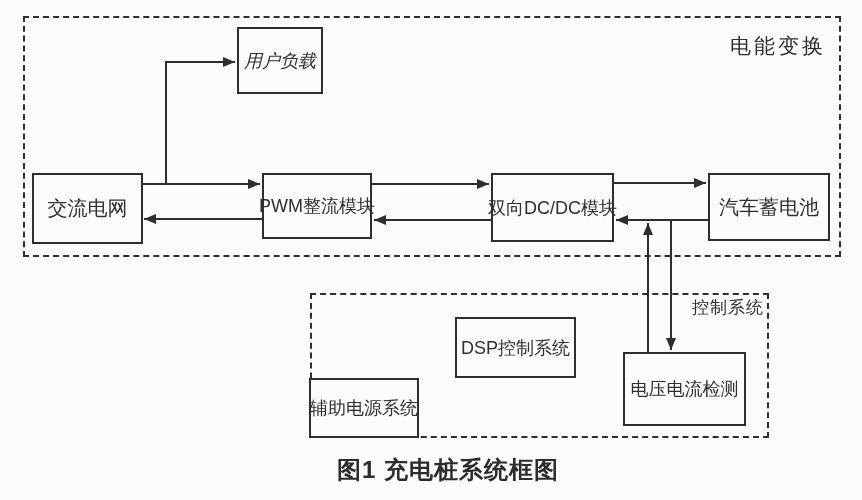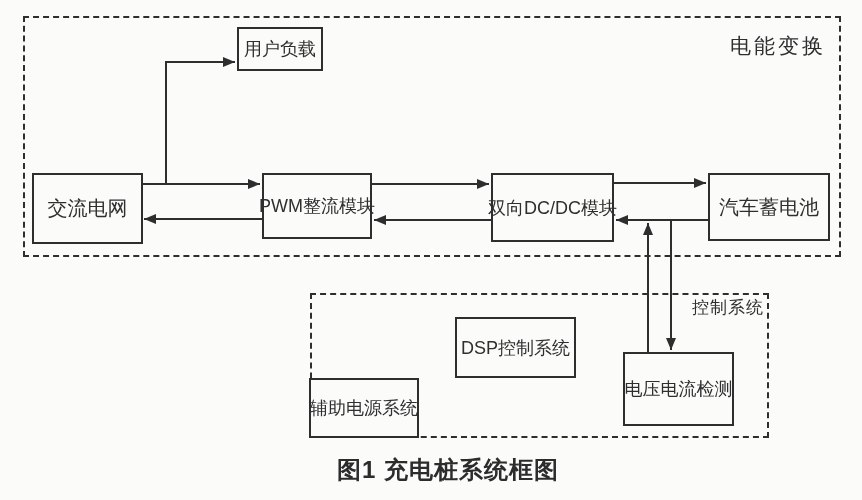--- a/index.html
+++ b/index.html
@@ -57,28 +57,28 @@
     position:absolute;
     left:322px;top:454px;
     font-size:24px;
     font-weight:bold;
     letter-spacing:1px;
     color:#2c2c2c;
     white-space:nowrap;
     margin-left:15px;
   }
   
-  .n-user-load {left:237px;top:27px; width:86px; height:44px;}
+  .n-user-load {left:237px;top:27px; width:86px; height:67px;font-style:italic;}
   .n-ac-grid   {left:32px; top:173px;width:111px;height:71px;font-size:20px;}
   .n-pwm       {left:262px;top:173px;width:110px;height:66px;}
   .n-dcdc      {left:491px;top:173px;width:123px;height:69px;}
   .n-battery   {left:708px;top:173px;width:122px;height:68px;font-size:20px;}
   .n-dsp       {left:455px;top:317px;width:121px;height:61px;}
   .n-aux       {left:309px;top:378px;width:110px;height:60px;}
-  .n-detect    {left:623px;top:352px;width:111px;height:74px;}
+  .n-detect    {left:623px;top:352px;width:123px;height:74px;}
   .g-power     {left:23px; top:16px; width:818px;height:241px;}
   .g-control   {left:310px;top:293px;width:459px;height:145px;}
 </style>
 </head>
 <body>
 
 <div class="stage">
 
   <div class="group g-power"></div>
   <div class="group g-control"></div>

